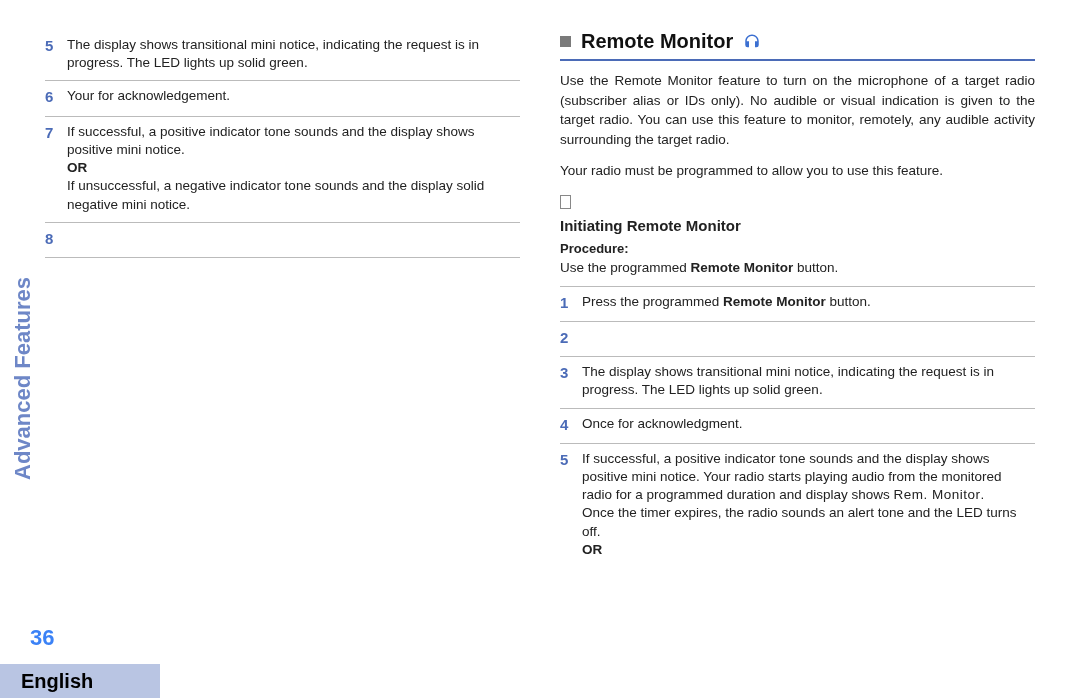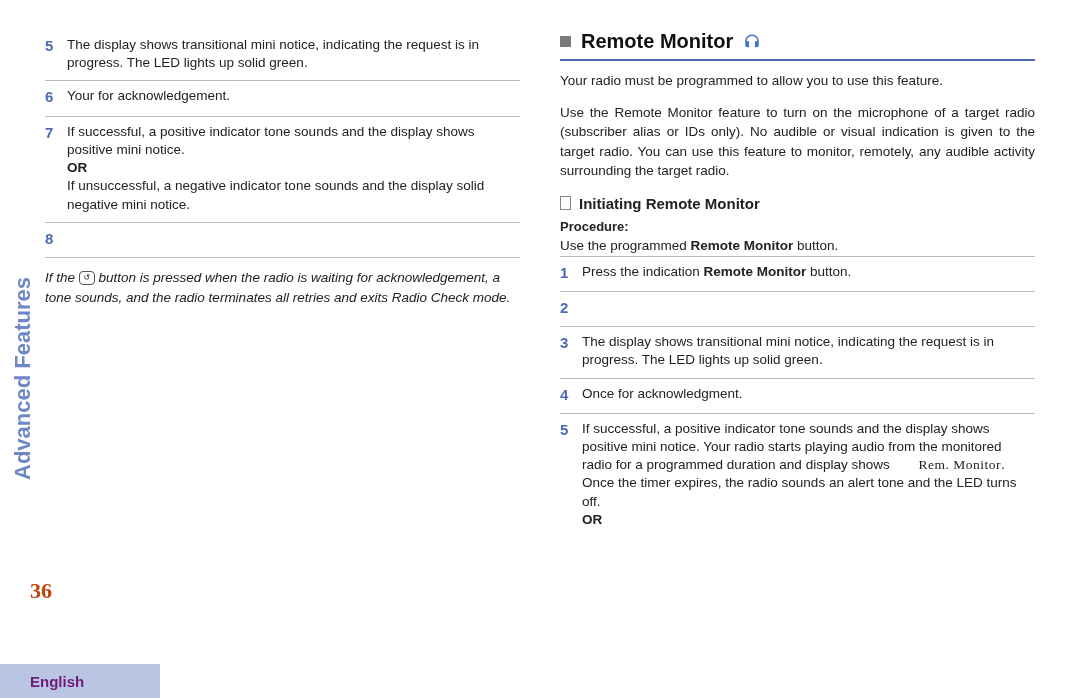--- a/index.html
+++ b/index.html
@@ -100,84 +100,83 @@
     height: 18px;
     flex-shrink: 0;
   }
   .para {
     line-height: 1.45;
     margin: 0 0 12px 0;
     text-align: justify;
   }
   .subheading {
     display: flex;
-    align-items: center;
+    align-items: flex-start;
     gap: 8px;
     font-weight: bold;
     font-size: 15px;
     margin: 14px 0 6px 0;
+    flex-direction: column;
   }
   .sub-square {
     width: 9px;
     height: 12px;
     border: 1px solid #888;
     flex-shrink: 0;
   }
   .proc {
     font-weight: bold;
     font-size: 13px;
   }
   .proc-text {
     border-bottom: 1px solid #bbb;
-    padding-bottom: 0;
+    padding-bottom: 8px;
     line-height: 1.4;
   }
   .arrow-up, .arrow-down {
     font-size: 11px;
     display: inline-block;
     vertical-align: middle;
   }
   .mono {
-    font-family: Liberation Serif, serif;
+    font-family: Liberation Sans, sans-serif;
     letter-spacing: 0.5px;
-    margin-left: 25px;
   }
   .sidebar-text {
     position: absolute;
     left: 10px;
     top: 480px;
     transform: rotate(-90deg);
     transform-origin: left top;
     color: #6e87c7;
     font-weight: bold;
     font-size: 22px;
     white-space: nowrap;
   }
   .page-num {
     position: absolute;
     left: 30px;
-    top: 578px;
-    color: #c2410c;
+    top: 625px;
+    color: #3b82f6;
     font-weight: bold;
     font-size: 22px;
-    font-family: Liberation Serif, serif;
   }
   .lang-bar {
     position: absolute;
     left: 0;
     bottom: 0;
     width: 160px;
     height: 34px;
     background: #b9c5e3;
-    color: #701a75;
-    font-weight: bold;
-    font-size: 15px;
+    color: #000000;
+    font-weight: bold;
+    font-size: 20px;
     display: flex;
     align-items: center;
-    padding-left: 30px;
+    padding-left: 21px;
     box-sizing: border-box;
   }
   b { font-weight: bold; }
 </style>
 </head>
 <body>
 
 <div class="sidebar-text">Advanced Features</div>
 <div class="page-num">36</div>
 <div class="lang-bar">
@@ -204,52 +203,49 @@
         <span>If successful, a positive indicator tone sounds and the display shows positive mini notice.</span><br>
         <span class="or">OR</span><br>
         <span>If unsuccessful, a negative indicator tone sounds and the display solid negative mini notice.</span>
       </div>
     </div>
 
     <div class="step-row">
       <div class="step-num">8</div>
     </div>
 
-    <div class="note">
-      <span>If the </span><span class="btn-icon" style="font-style:normal;">↺</span><span> button is pressed when the radio is waiting for acknowledgement, a tone sounds, and the radio terminates all retries and exits Radio Check mode.</span>
-    </div>
   </div>
 
   <div class="col">
 
     <div class="section-heading">
       <div class="section-square"></div>
       <div class="section-title">Remote Monitor</div>
       <svg class="headset-icon" viewBox="0 0 24 24">
         <path fill="#3b6fd1" d="M12 2C7 2 3 6 3 11v5a3 3 0 003 3h2v-8H5v-0c0-4 3-7 7-7s7 3 7 7v0h-3v8h2a3 3 0 003-3v-5c0-5-4-9-9-9z"></path>
       </svg>
     </div>
 
+    <p class="para">Use the Remote Monitor feature to turn on the microphone of a target radio (subscriber alias or IDs only). No audible or visual indication is given to the target radio. You can use this feature to monitor, remotely, any audible activity surrounding the target radio.</p>
     <p class="para">Your radio must be programmed to allow you to use this feature.</p>
-    <p class="para">Use the Remote Monitor feature to turn on the microphone of a target radio (subscriber alias or IDs only). No audible or visual indication is given to the target radio. You can use this feature to monitor, remotely, any audible activity surrounding the target radio.</p>
 
     <div class="subheading">
       <div class="sub-square"></div>
       <span>Initiating Remote Monitor</span>
     </div>
 
     <div class="proc-text">
       <span class="proc">Procedure:</span><br>
       <span>Use the programmed </span><b>Remote Monitor</b><span> button.</span>
     </div>
 
     <div class="step-row">
       <div class="step-num">1</div>
       <div class="step-text">
-        <span>Press the indication </span><b>Remote Monitor</b><span> button.</span>
+        <span>Press the programmed </span><b>Remote Monitor</b><span> button.</span>
       </div>
     </div>
 
     <div class="step-row">
       <div class="step-num">2</div>
     </div>
 
     <div class="step-row">
       <div class="step-num">3</div>
       <div class="step-text">The display shows transitional mini notice, indicating the request is in progress. The LED lights up solid green.</div>

